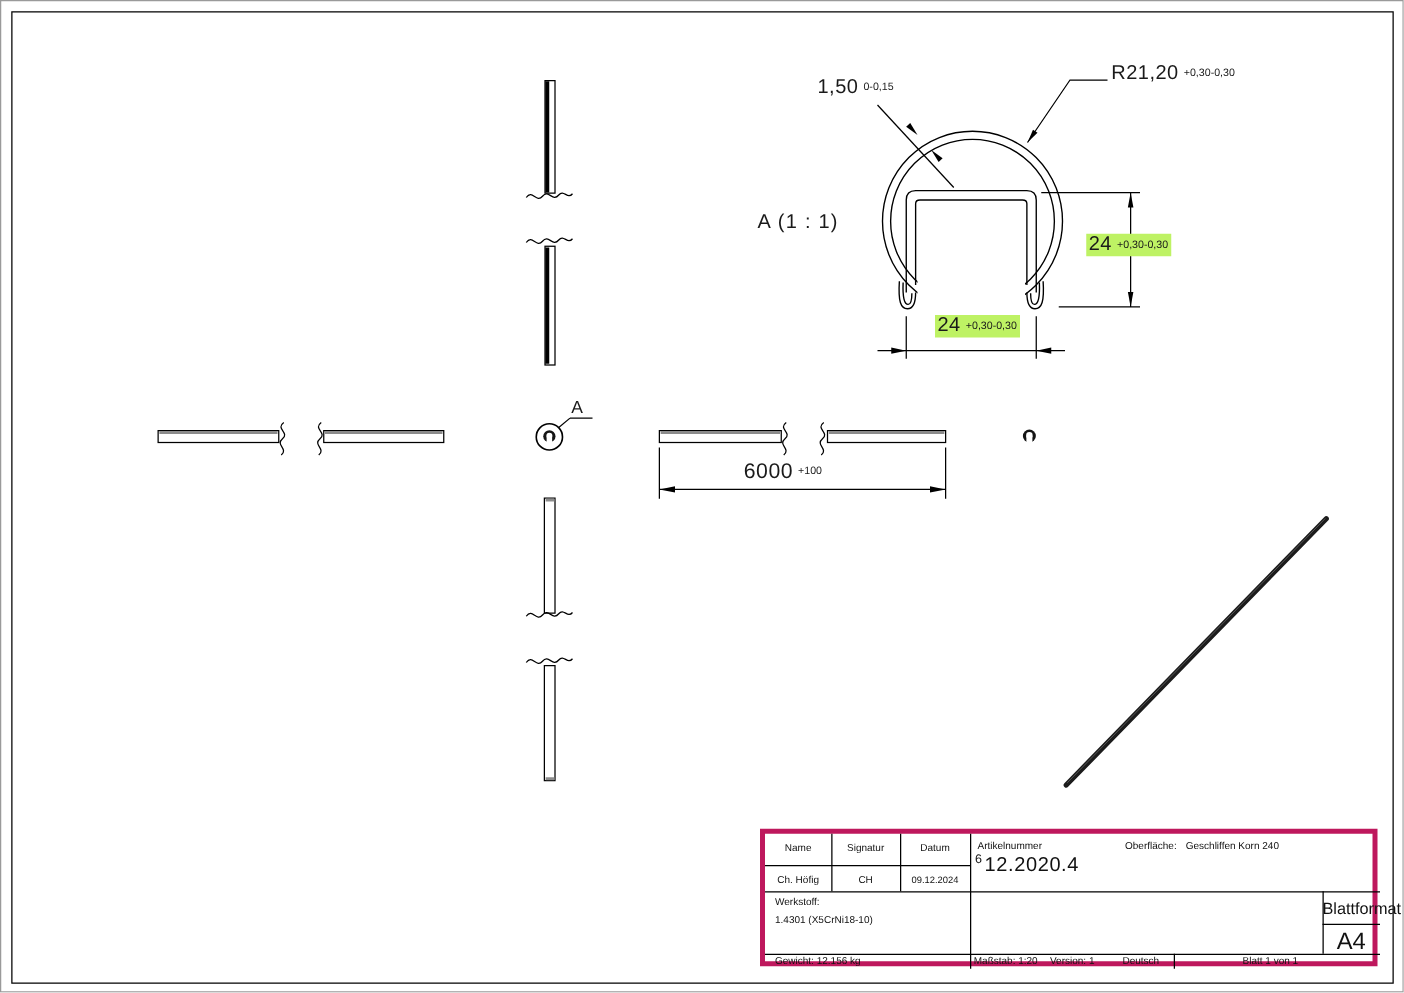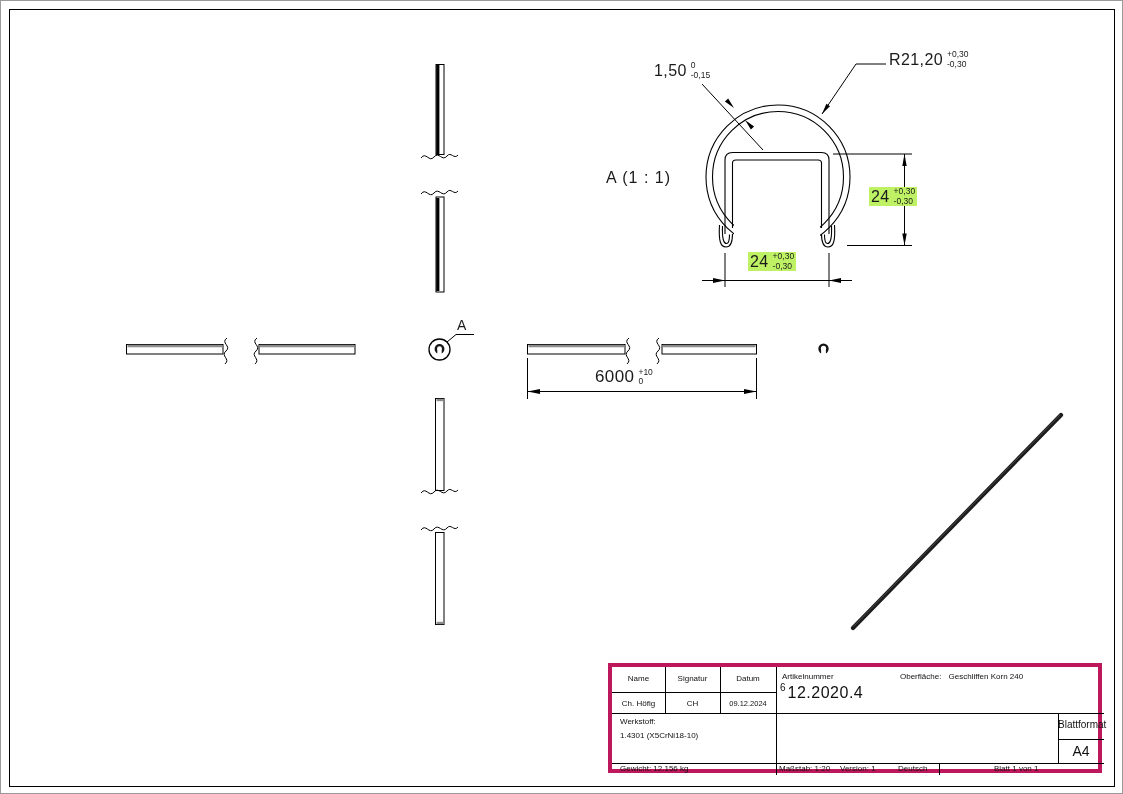--- a/index.html
+++ b/index.html
@@ -5,34 +5,34 @@
   html,body{margin:0;padding:0;background:#e8e8e8;}
   .sheet{
     position:relative;width:1123px;height:794px;background:#fff;
     font-family:"Liberation Sans",sans-serif;color:#111;overflow:hidden;
     border:1px solid #9a9a9a;box-sizing:border-box;
   }
   svg{position:absolute;left:0;top:0;}
   .txt{position:absolute;white-space:nowrap;color:#1a1a1a;}
   .dim{font-size:16px;letter-spacing:.4px;display:flex;align-items:center;}
   .dim .val{display:inline-block;}
-  .tol{display:inline-flex;flex-direction:column;font-size:8.5px;line-height:9.5px;
+  .tol{display:inline-flex;flex-direction:row;font-size:8.5px;line-height:9.5px;
        margin-left:4px;letter-spacing:0;}
   .whitebg{background:#bef264;padding:0 2px;}
   .detail-label{font-size:16px;letter-spacing:1px;}
   .callout-a{font-size:14px;}
   
   .tb{position:absolute;left:607px;top:662px;width:494px;height:110px;
       border:4px solid #be185d;box-sizing:border-box;font-size:8px;}
   .tb-line{position:absolute;background:#000;}
   .tb .cell{position:absolute;white-space:nowrap;}
   .tb .ctr{text-align:center;}
   .sup6{font-size:10px;vertical-align:7px;margin-right:2px;}
   .artnum{font-size:16px;letter-spacing:.5px;}
-  .a4{font-size:14px;}
+  .a4{font-size:19px;}
 </style>
 </head>
 <body>
 
 <div class="sheet">
 
 <svg width="1123" height="794" viewBox="0 0 1123 794">
 
   <rect x="8.5" y="8.5" width="1105" height="777" fill="none" stroke="#000" stroke-width="1"></rect>
 
@@ -210,21 +210,21 @@
     <span>Oberfläche:</span>
     <span style="margin-left:5px;">Geschliffen Korn 240</span>
   </div>
   <div class="cell" style="left:168px;top:15px;">
     <span class="sup6">6</span><span class="artnum">12.2020.4</span>
   </div>
 
   <div class="cell" style="left:8px;top:50px;">Werkstoff:</div>
   <div class="cell" style="left:8px;top:64px;">1.4301 (X5CrNi18-10)</div>
 
-  <div class="cell ctr" style="left:446px;top:52px;width:46px;font-size:10px;">Blattformat</div>
+  <div class="cell ctr" style="left:446px;top:52px;width:46px;font-size:13px;">Blattformat</div>
   <div class="cell ctr a4" style="left:446px;top:76px;width:46px;">A4</div>
 
   <div class="cell" style="left:8px;top:97px;">Gewicht: 12.156 kg</div>
   <div class="cell" style="left:167px;top:97px;">Maßstab: 1:20</div>
   <div class="cell" style="left:228px;top:97px;">Version: 1</div>
   <div class="cell" style="left:286px;top:97px;">Deutsch</div>
   <div class="cell" style="left:334px;top:97px;padding-left:48px;">Blatt 1 von 1</div>
 </div>
 
 </div>

